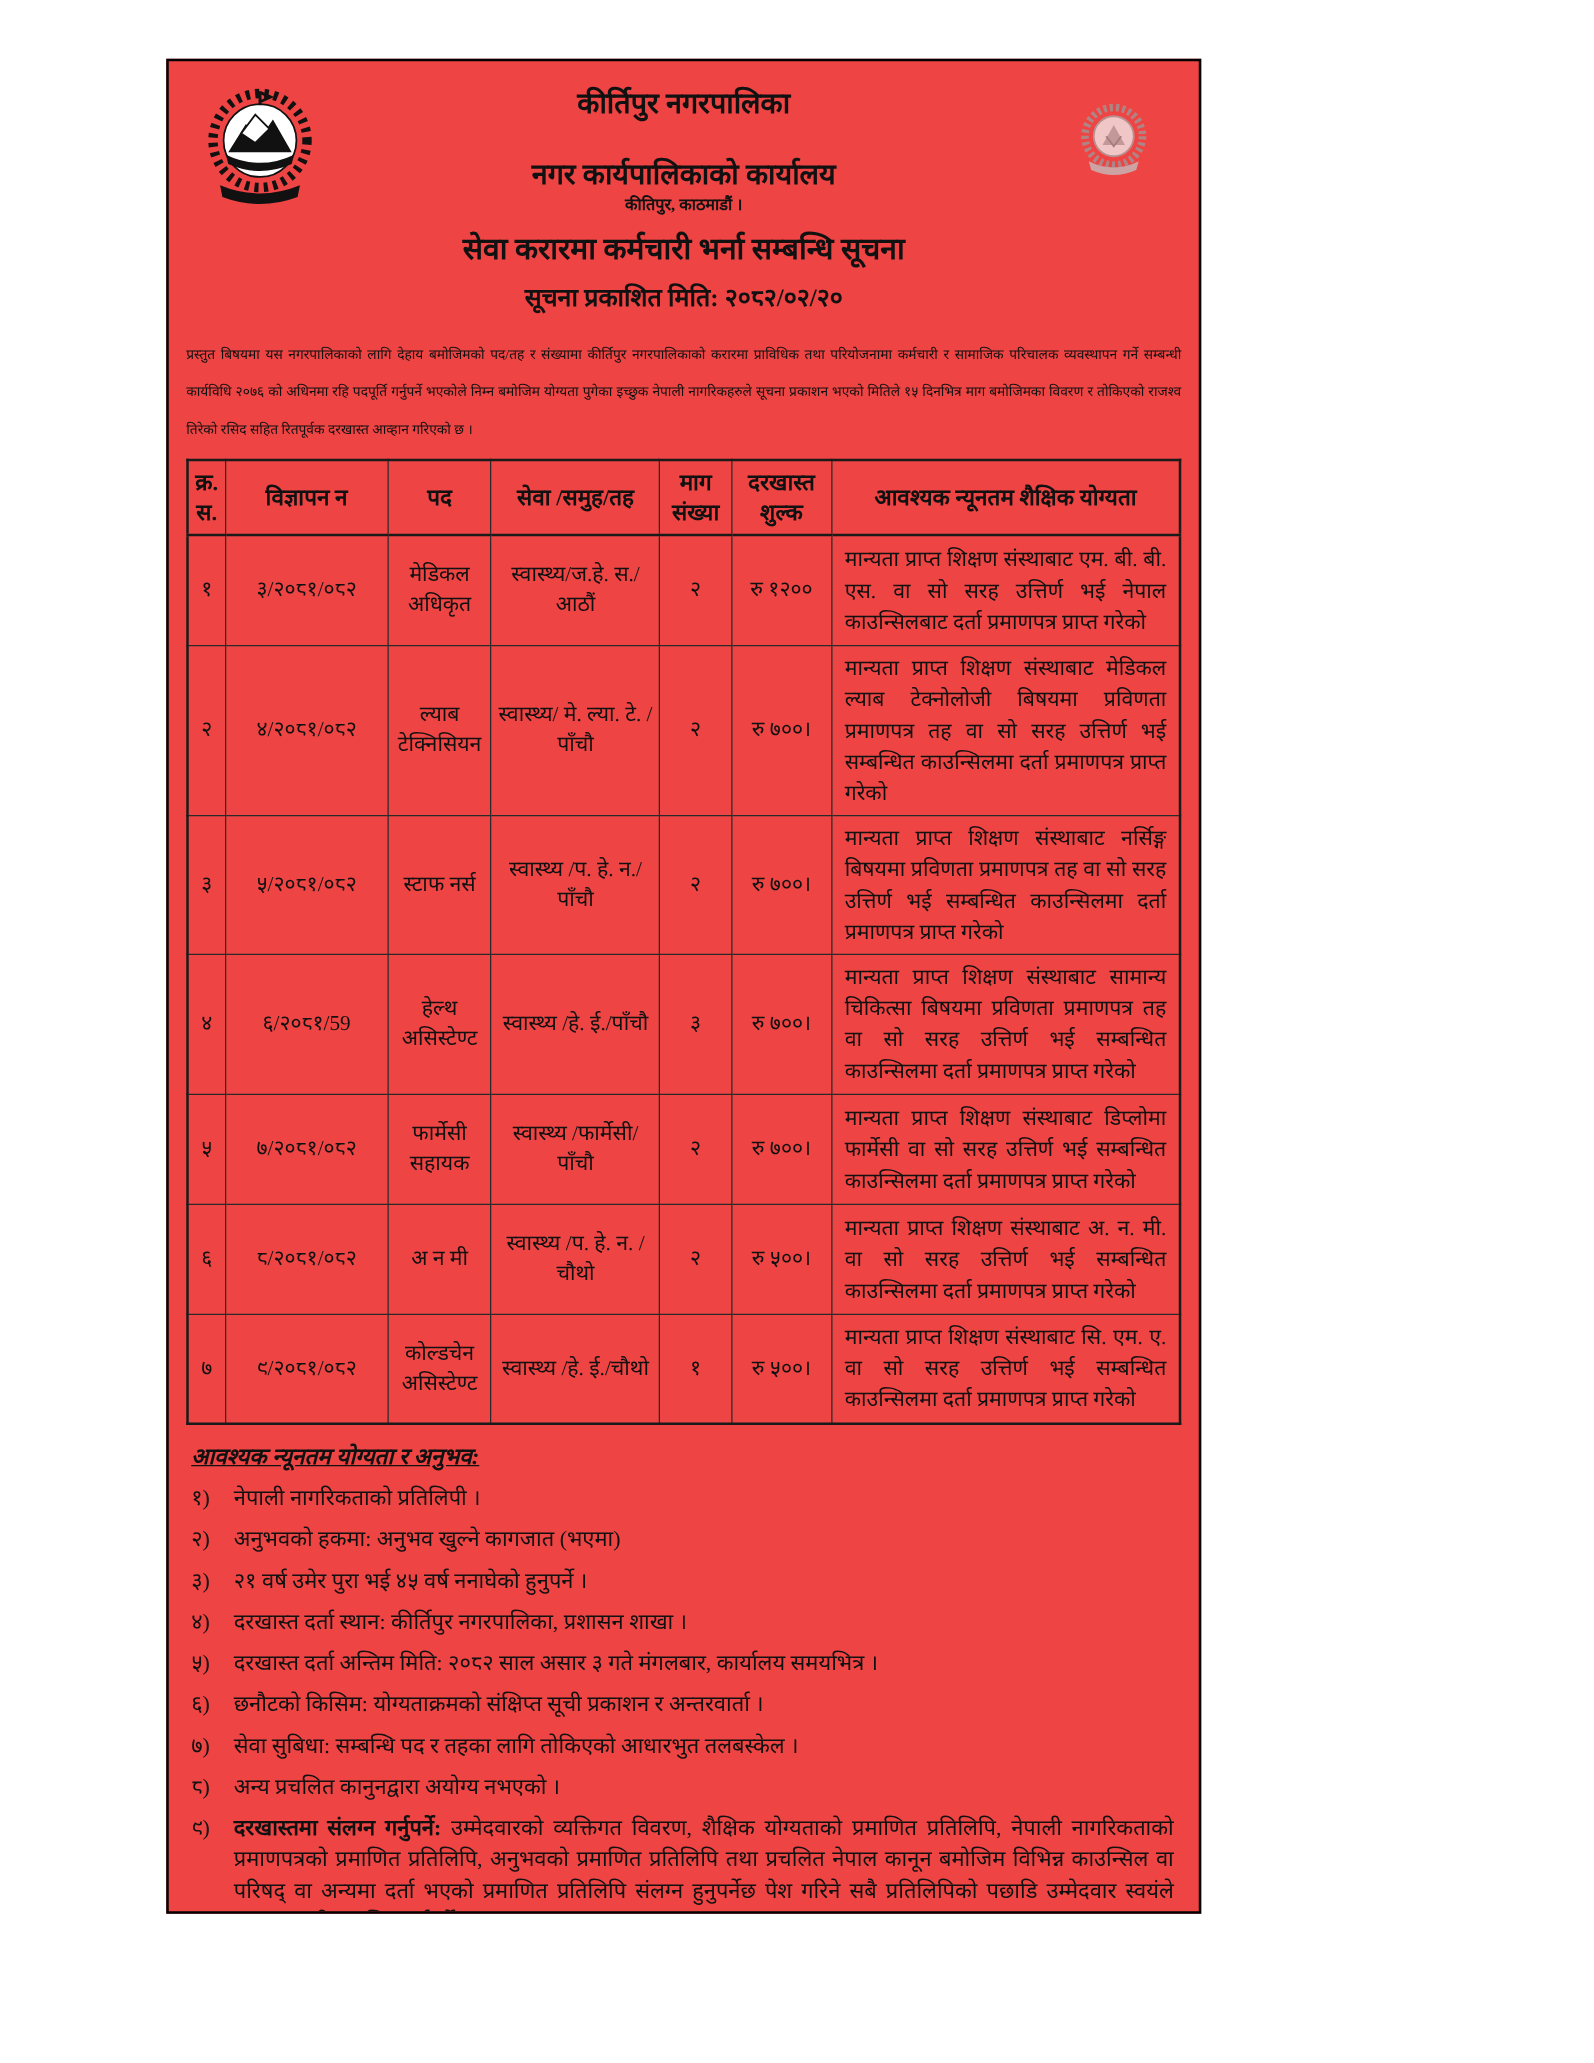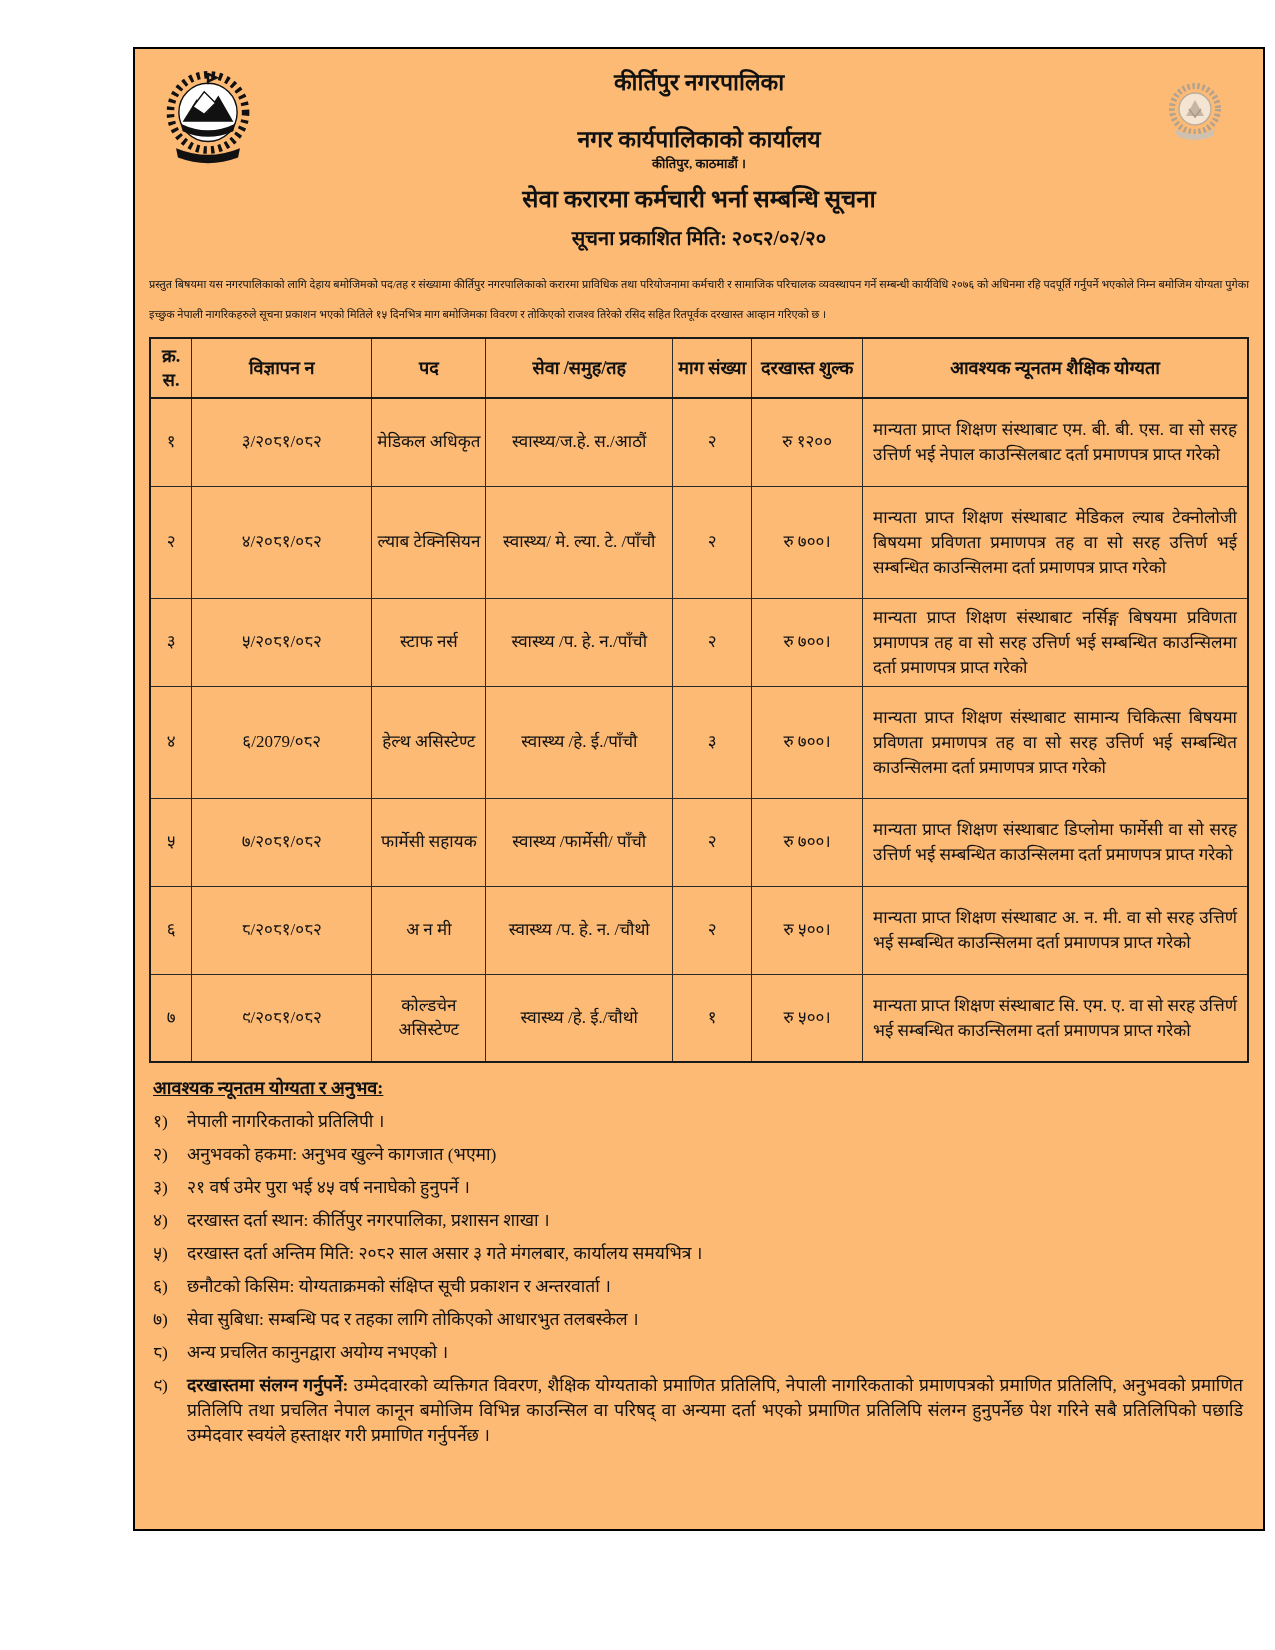--- a/index.html
+++ b/index.html
@@ -5,23 +5,23 @@
   * { margin:0; padding:0; box-sizing:border-box; }
   html,body { background:#ffffff; }
   body {
     width:1275px; height:1650px;
     position:relative;
     font-family:"Liberation Serif","DejaVu Serif",serif;
     color:#111;
   }
   .doc {
     position:absolute; left:133px; top:47px;
-    width:1132px; height:1484px;
+    width:828px; height:1484px;
     border:2px solid #000;
-    background:#fdba74;
+    background:#ef4444;
     padding:10px 14px 8px 14px;
     overflow:hidden;
   }
   
   .hdr { position:relative; text-align:center; padding-top:6px; min-height:172px; }
   .logo-left { position:absolute; left:12px; top:10px; width:94px; height:100px; }
   .logo-right { position:absolute; right:22px; top:20px; width:64px; height:66px; opacity:.75; }
   .t1 { font-size:23px; font-weight:bold; }
   .t2 { font-size:23px; font-weight:bold; margin-top:25px; }
   .t3 { font-size:13px; font-weight:600; }
@@ -56,20 +56,21 @@
   table.jobs td.qual {
     text-align:justify; padding:5px 10px; line-height:25px;
   }
   tr.r3 td { height:88px; }
   tr.r4 td { height:112px; }
   
   .req { margin-top:12px; padding-left:4px; }
   .req-heading {
     font-size:18px; font-weight:bold;
     text-decoration:underline;
+    font-style:italic;
     margin-bottom:10px;
     margin-top:12px;
   }
   .req-item { display:flex; font-size:17.5px; line-height:25px; margin-bottom:8px; }
   .req-num { flex:0 0 34px; }
   .req-body { flex:1; text-align:justify; padding-right:6px; }
   .req-label { font-weight:bold; }
   .note-line {
     margin-left:34px; margin-top:2px;
     font-size:17.5px; font-weight:bold; line-height:25px;
@@ -152,21 +153,21 @@
       <td>३</td>
       <td>५/२०८१/०८२</td>
       <td>स्टाफ नर्स</td>
       <td>स्वास्थ्य /प. हे. न./पाँचौ</td>
       <td>२</td>
       <td>रु ७००।</td>
       <td class="qual">मान्यता प्राप्त शिक्षण संस्थाबाट नर्सिङ्ग बिषयमा प्रविणता प्रमाणपत्र तह वा सो सरह उत्तिर्ण भई सम्बन्धित काउन्सिलमा दर्ता प्रमाणपत्र प्राप्त गरेको</td>
     </tr>
         <tr class="r4">
       <td>४</td>
-      <td>६/2079/०८२</td>
+      <td>६/२०८१/59</td>
       <td>हेल्थ असिस्टेण्ट</td>
       <td>स्वास्थ्य /हे. ई./पाँचौ</td>
       <td>३</td>
       <td>रु ७००।</td>
       <td class="qual">मान्यता प्राप्त शिक्षण संस्थाबाट  सामान्य चिकित्सा बिषयमा प्रविणता प्रमाणपत्र तह वा सो सरह उत्तिर्ण भई सम्बन्धित काउन्सिलमा दर्ता प्रमाणपत्र प्राप्त गरेको</td>
     </tr>
         <tr class="r3">
       <td>५</td>
       <td>७/२०८१/०८२</td>
       <td>फार्मेसी सहायक</td>

